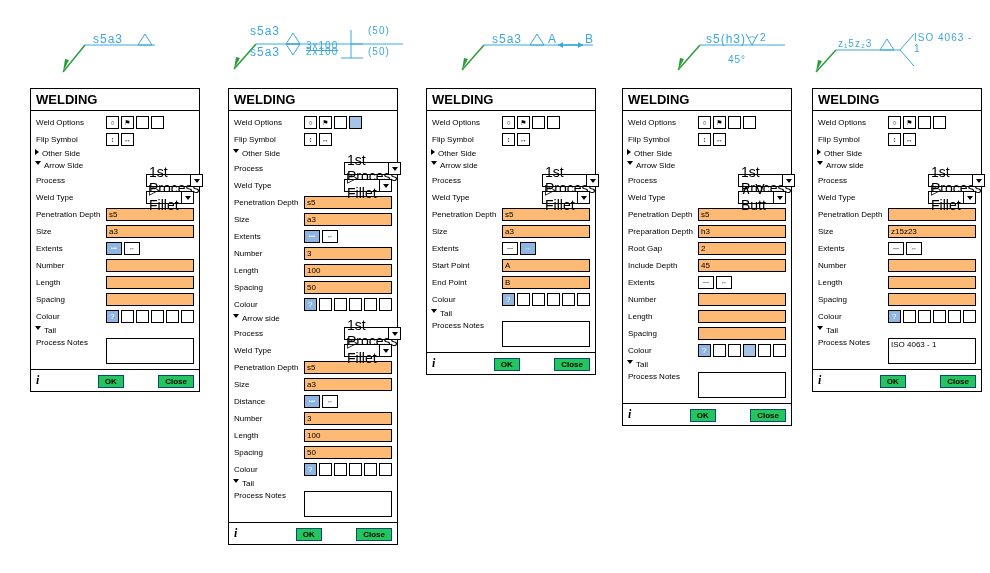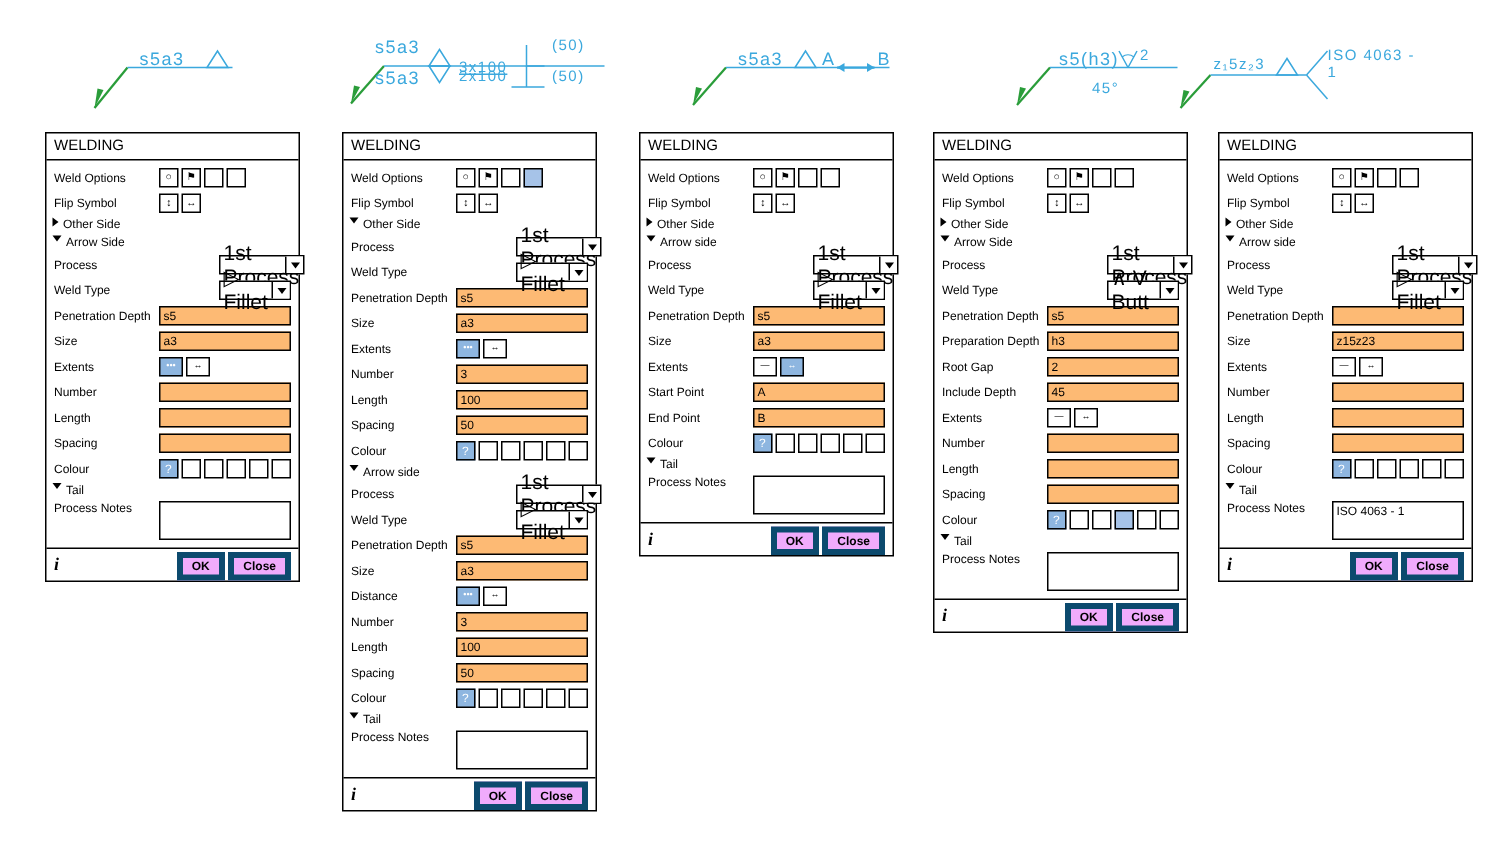--- a/index.html
+++ b/index.html
@@ -23,23 +23,23 @@
     letter-spacing: 1px;
   }
   .symbol-text.small { font-size: 10px; }
   .panel {
     position: absolute;
     width: 170px;
     border: 1px solid #000;
     background: #fff;
   }
   .panel-title {
-    font-weight: normal;
+    font-weight: bold;
     padding: 3px 5px;
-    font-size: 10px;
+    font-size: 13px;
     border-bottom: 1px solid #000;
   }
   .panel-body { padding: 4px 5px 2px 5px; }
   .row {
     display: flex;
     align-items: center;
     margin-bottom: 3px;
     min-height: 14px;
   }
   .label {
@@ -142,26 +142,27 @@
     align-items:center;
     justify-content:space-between;
   }
   .info-icon {
     font-weight: bold;
     font-size: 12px;
     font-style: italic;
     font-family: serif;
   }
   .btn-txt {
-    border:4px solid #0c4a6e;
+    border:1px solid #0c4a6e;
     padding: 1px 6px;
     font-size: 8px;
-    background:#f0abfc;
+    background:#22c55e;
     cursor:pointer;
     font-weight:bold;
+    margin-left:32px;
   }
   .extents-btn {
     width:16px; height:13px;
     border:1px solid #000;
     display:inline-flex;
     align-items:center;
     justify-content:center;
     font-size:6px;
     background:#fff;
   }
@@ -219,21 +220,21 @@
     <polygon points="18,50 24,39 20,38" fill="#2a9d3a"></polygon>
     <line x1="40" y1="25" x2="125" y2="25" stroke="#3ba8dd" stroke-width="1"></line>
     <path d="M 92 25 L 86 14 M 92 25 L 98 14" stroke="#3ba8dd" stroke-width="1"></path>
     <path d="M 88 18 Q 92 15 96 18" fill="none" stroke="#3ba8dd" stroke-width="0.8"></path>
   </svg>
   <span class="symbol-text" style="position:absolute; left:46px; top:12px;">s5(h3)</span>
   <span class="symbol-text small" style="position:absolute; left:100px; top:12px;">2</span>
   <span class="symbol-text small" style="position:absolute; left:68px; top:34px;">45°</span>
 </div>
 
-<div class="symbol-area" style="left:777px; width:170px;">
+<div class="symbol-area" style="left:806px; width:170px;">
   <svg width="170" height="60">
     <line x1="10" y1="52" x2="30" y2="30" stroke="#2a9d3a" stroke-width="1.5"></line>
     <polygon points="10,52 16,41 12,40" fill="#2a9d3a"></polygon>
     <line x1="30" y1="30" x2="94" y2="30" stroke="#3ba8dd" stroke-width="1"></line>
     <path d="M 74 30 L 81 19 L 88 30 Z" fill="none" stroke="#3ba8dd" stroke-width="1"></path>
     <line x1="94" y1="30" x2="108" y2="14" stroke="#3ba8dd" stroke-width="1"></line>
     <line x1="94" y1="30" x2="108" y2="46" stroke="#3ba8dd" stroke-width="1"></line>
   </svg>
   <span class="symbol-text small" style="position:absolute; left:32px; top:18px;">z₁5z₂3</span>
   <span class="symbol-text small" style="position:absolute; left:108px; top:12px;">ISO 4063 - 1</span>

